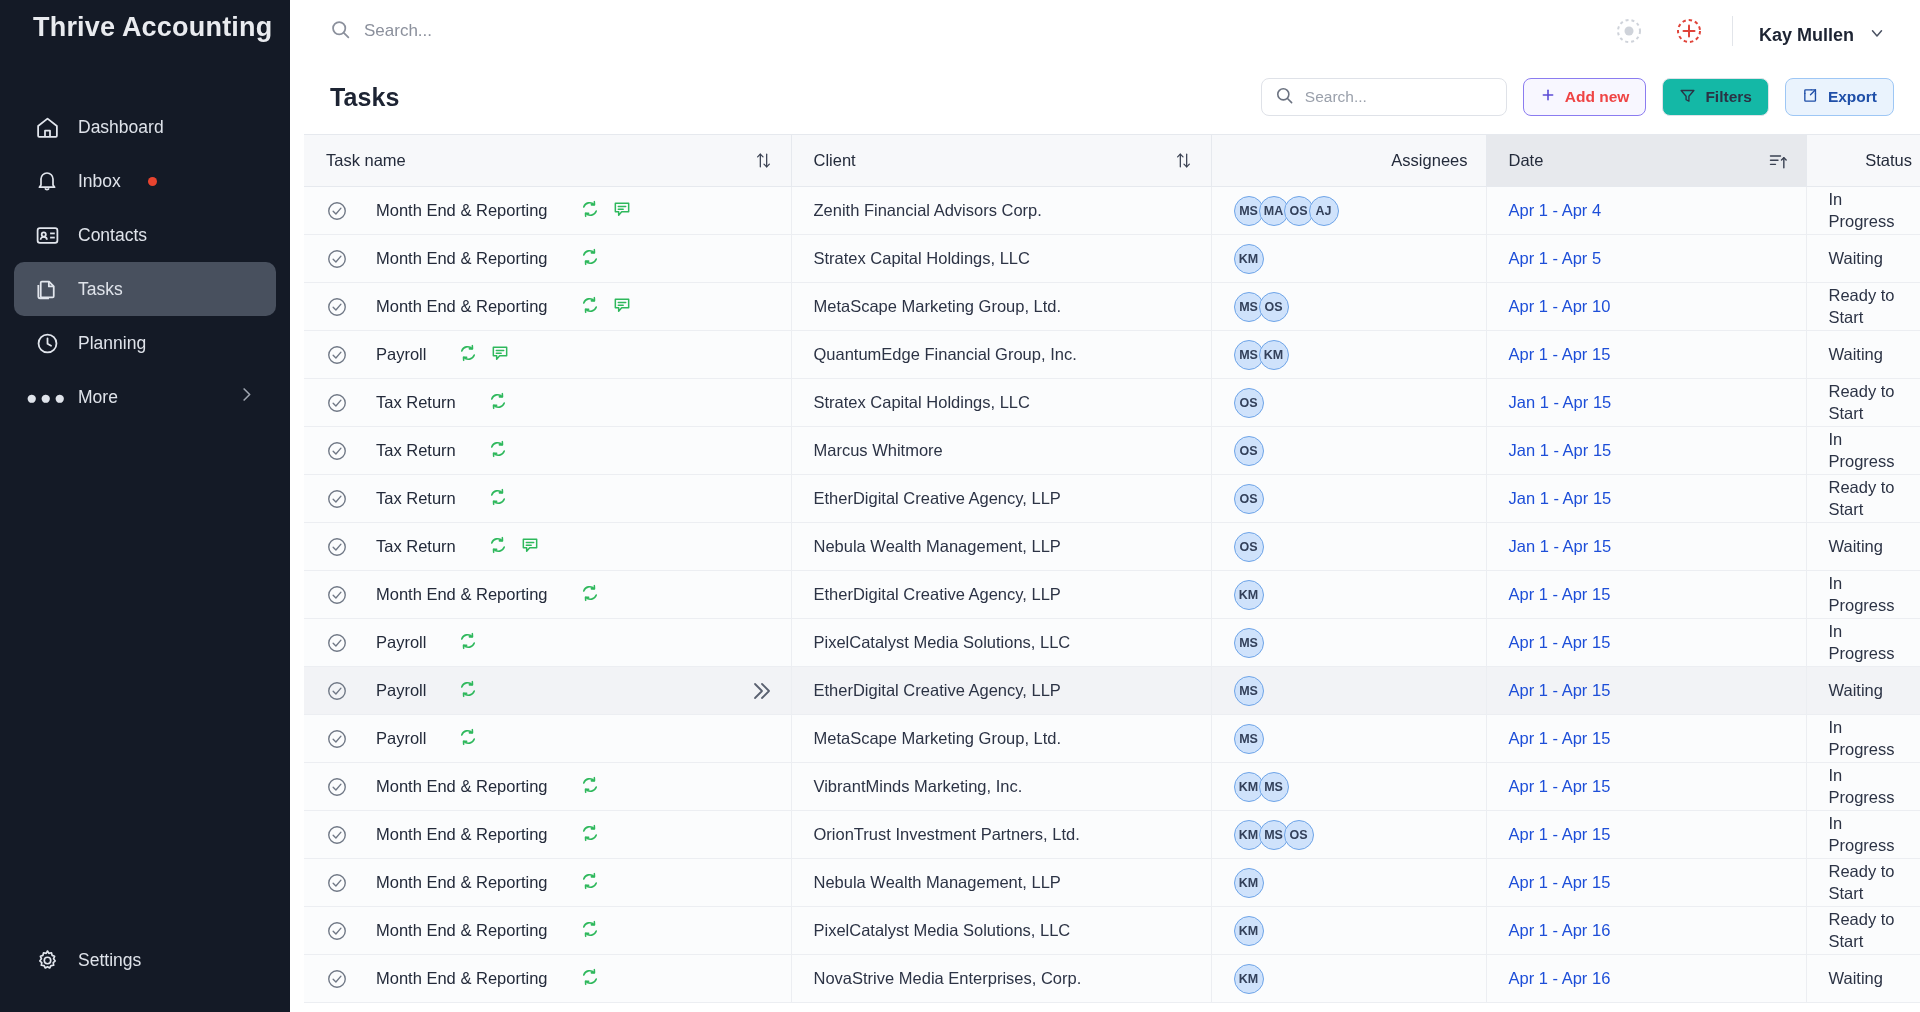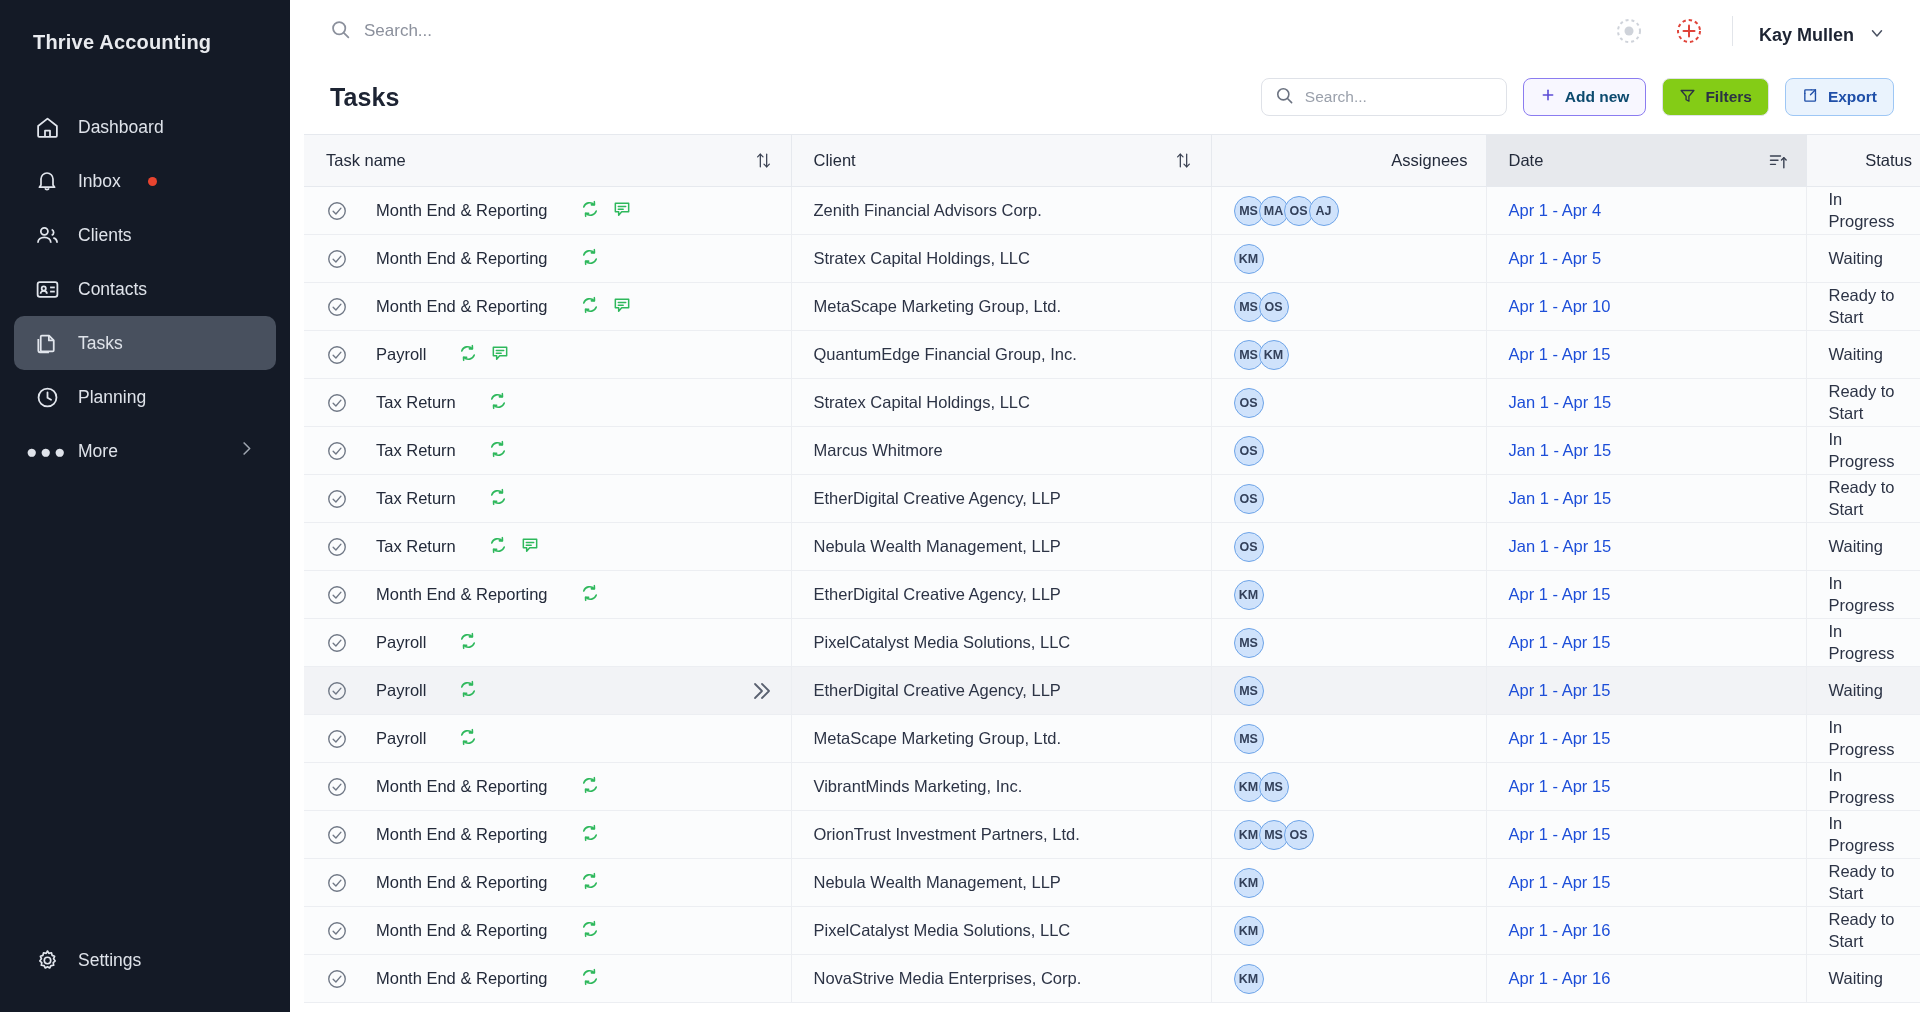--- a/index.html
+++ b/index.html
@@ -13,23 +13,23 @@
 
   
   .sidebar {
     width: 290px; flex: 0 0 290px;
     background: #141a26;
     color: #e8eaef;
     display: flex; flex-direction: column;
     position: relative;
   }
   .brand {
-    font-size: 20px; font-weight: 700; letter-spacing: .2px;
+    font-size: 27px; font-weight: 700; letter-spacing: .2px;
     color: #e9ebef;
-    padding: 31px 0 0 33px;
+    padding: 12px 0 0 33px;
     height: 66px;
   }
   .nav { margin-top: 34px; padding: 0 14px; }
   .nav-item {
     display: flex; align-items: center; gap: 18px;
     height: 54px; padding: 0 20px;
     border-radius: 10px;
     color: #dfe3ea; font-size: 17.5px; font-weight: 500;
     cursor: pointer;
     position: relative;
@@ -75,23 +75,23 @@
     border: 1px solid #dfe2e8; border-radius: 8px;
     display: flex; align-items: center; gap: 11px;
     padding: 0 13px; background: #fff;
   }
   .search-box .ph { color: #9aa0ab; font-size: 15.5px; }
 
   .btn {
     height: 38px; border-radius: 8px;
     display: flex; align-items: center; gap: 9px;
     padding: 0 16px; font-size: 15.5px; font-weight: 600;
-    cursor: pointer; background: #84cc16; white-space: nowrap;
-  }
-  .btn-add { border: 1px solid #8b7cf0; color: #0c4a6e; background: #f8f7ff; }
+    cursor: pointer; background: #14b8a6; white-space: nowrap;
+  }
+  .btn-add { border: 1px solid #8b7cf0; color: #ef4444; background: #f8f7ff; }
   .btn-filters { border: 1px solid #dfe2e8; color: #2b3244; }
   .btn-export { border: 1px solid #9ec7f5; color: #1f4fa8; background: #eaf3fd; }
 
   
   .table-wrap { flex: 1; overflow: hidden; padding-left: 14px; }
   table.tasks { width: 100%; border-collapse: collapse; table-layout: fixed; }
   table.tasks thead th {
     background: #f7f8fa;
     border-top: 1px solid #e6e9ee;
     border-bottom: 1px solid #e6e9ee;
@@ -163,31 +163,20 @@
         </div>
         <div class="nav-item">
           <span class="nav-icon">
             <svg xmlns="http://www.w3.org/2000/svg" width="24" height="24" viewBox="0 0 24 24" fill="none" stroke="#e2e6ed" stroke-width="1.7" stroke-linejoin="round">
               <path d="M18 16V10a6 6 0 0 0-12 0v6l-1.6 2.2h15.2z"></path>
               <path d="M10 19.4a2.2 2.2 0 0 0 4 0"></path>
             </svg>
           </span>
           <span>Inbox</span>
           <span class="dot-badge"></span>
-        </div>
-        <div class="nav-item">
-          <span class="nav-icon">
-            <svg xmlns="http://www.w3.org/2000/svg" width="25" height="25" viewBox="0 0 24 24" fill="none" stroke="#e2e6ed" stroke-width="1.7" stroke-linejoin="round">
-              <circle cx="9" cy="8" r="3.4"></circle>
-              <path d="M2.8 19c0-3.3 2.8-5.3 6.2-5.3s6.2 2 6.2 5.3"></path>
-              <path d="M16 6.2a3 3 0 0 1 0 5.6"></path>
-              <path d="M17.6 14.2c2.2.6 3.6 2.3 3.6 4.8"></path>
-            </svg>
-          </span>
-          <span>Clients</span>
         </div>
         <div class="nav-item">
           <span class="nav-icon">
             <svg xmlns="http://www.w3.org/2000/svg" width="25" height="25" viewBox="0 0 24 24" fill="none" stroke="#e2e6ed" stroke-width="1.7" stroke-linejoin="round">
               <rect x="2.5" y="5" width="19" height="14" rx="2.2"></rect>
               <circle cx="8.4" cy="11" r="2"></circle>
               <path d="M5.4 16c0-1.7 1.3-2.6 3-2.6s3 .9 3 2.6"></path>
               <line x1="14.5" y1="10" x2="19" y2="10"></line>
               <line x1="14.5" y1="14" x2="19" y2="14"></line>
             </svg>

